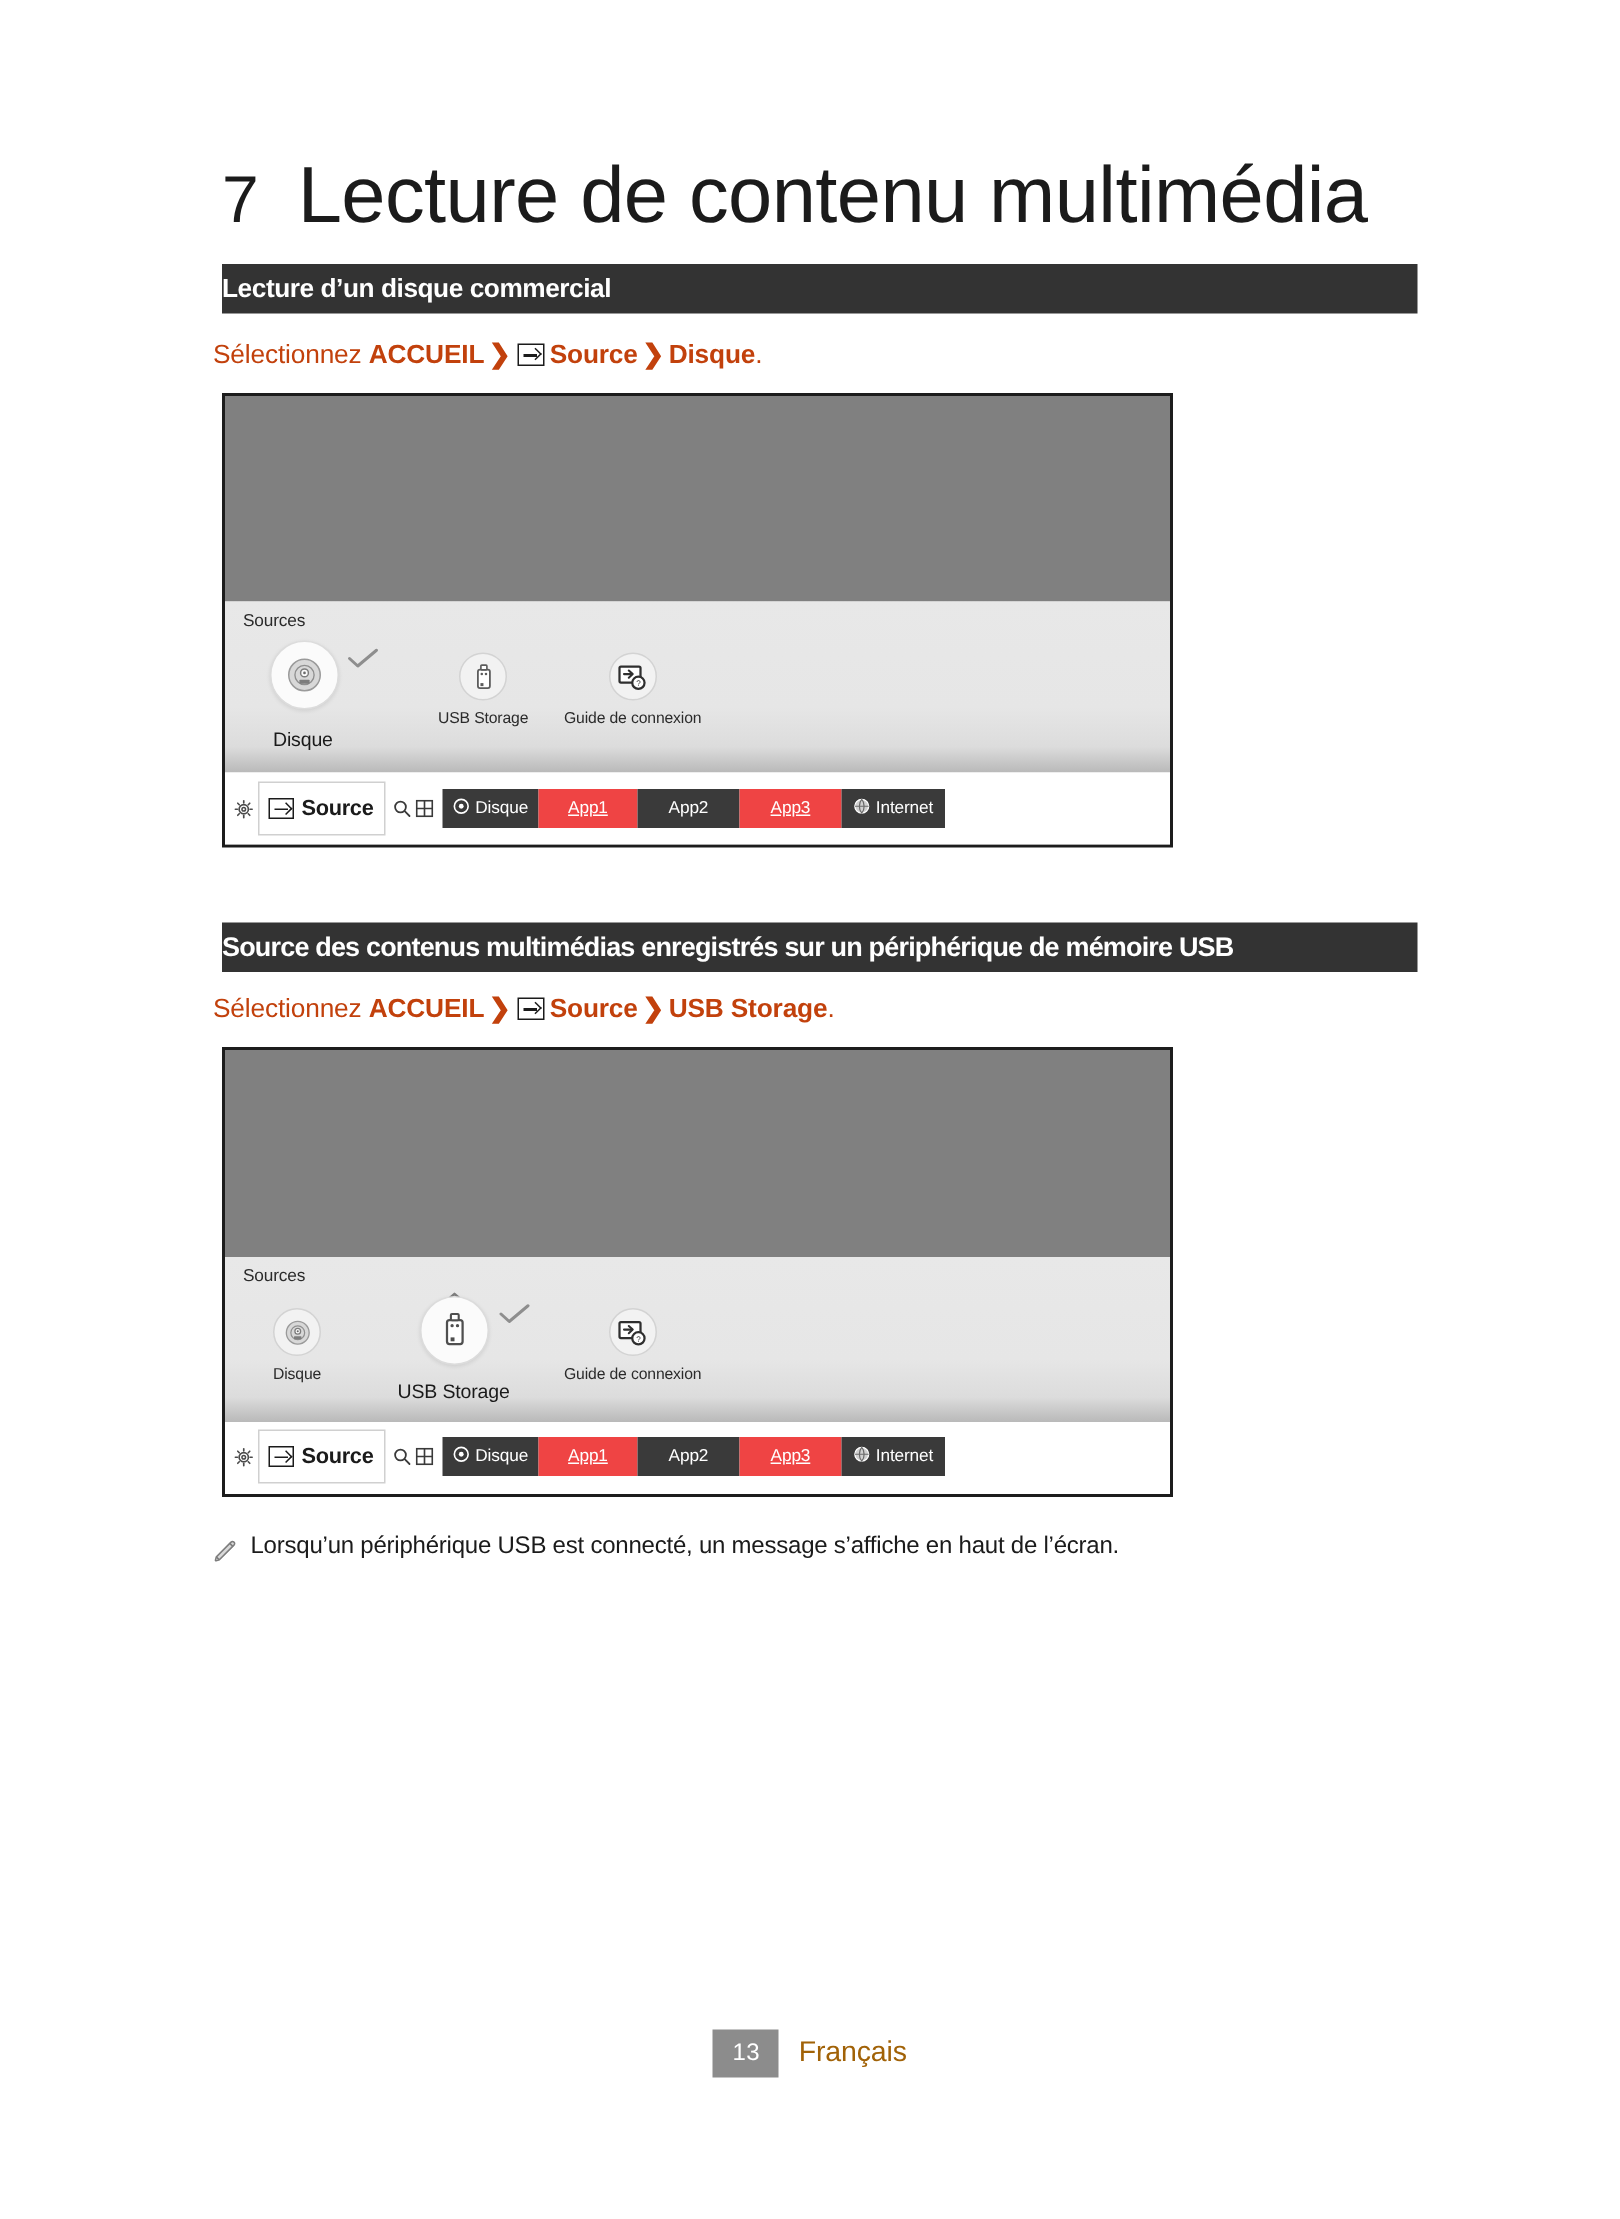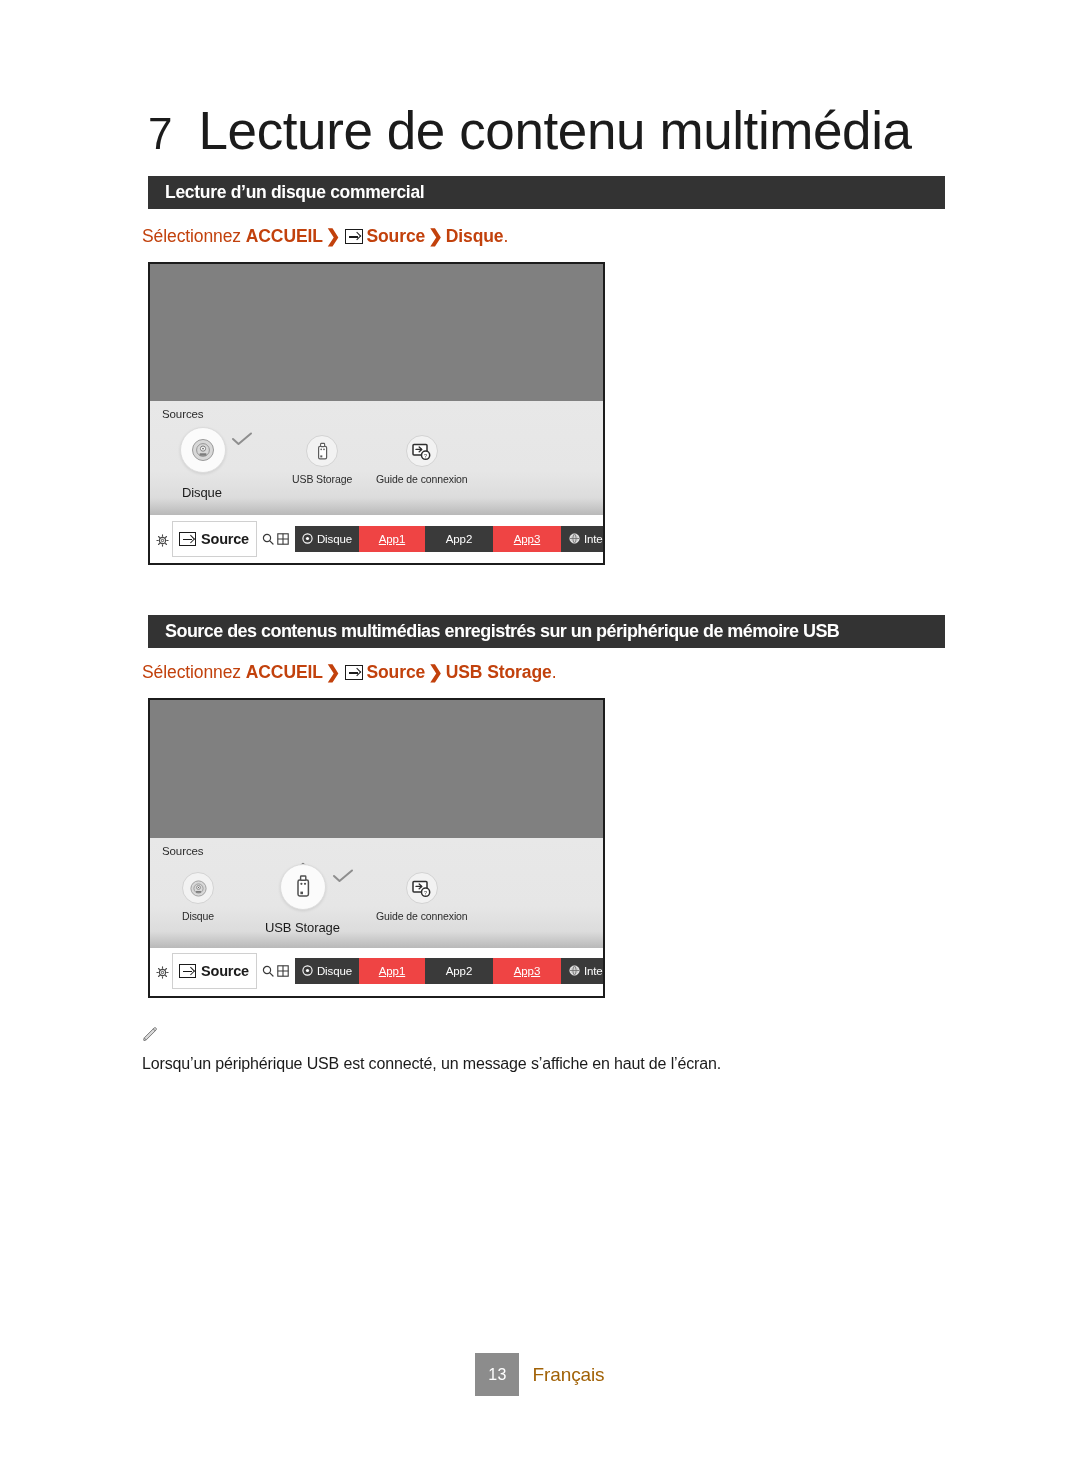--- a/index.html
+++ b/index.html
@@ -48,21 +48,20 @@
   
   .section-bar {
     position: absolute;
     left: 148px;
     width: 797px;
     height: 33px;
     background: #333333;
     display: flex;
     align-items: center;
     box-sizing: border-box;
-    padding-left: 17px;
   }
   .section-bar .label {
     color: #ffffff;
     font-size: 17.5px;
     font-weight: bold;
     letter-spacing: -0.3px;
     white-space: nowrap;
   }
   #bar-1 { top: 176px; }
   #bar-2 { top: 615px; }
@@ -106,21 +105,21 @@
     border-top: 1.6px solid #1b1b1b;
     border-right: 1.6px solid #1b1b1b;
     transform: rotate(45deg);
   }
   .chev { font-weight: bold; margin: 0 3px; }
 
   
   .tv {
     position: absolute;
     left: 148px;
-    width: 457px;
+    width: 634px;
     border: 2px solid #1c1c1c;
     box-sizing: border-box;
     background: #ffffff;
     overflow: hidden;
   }
   #tv-1 { top: 262px; height: 303px; }
   #tv-2 { top: 698px; height: 300px; }
 
   .tv-screen {
     background: #808080;
@@ -282,21 +281,20 @@
   .app-btn.light { background: #ef4444; text-decoration: underline; }
 
   
   .note {
     position: absolute;
     left: 142px;
     top: 1022px;
     display: flex;
     align-items: flex-start;
     gap: 8px;
-    flex-direction: column;
   }
   .note-text {
     font-size: 16px;
     color: #1b1b1b;
     letter-spacing: -0.15px;
     white-space: nowrap;
   }
 
   
   .footer {
@@ -307,21 +305,21 @@
     display: flex;
     justify-content: center;
     align-items: center;
     gap: 13px;
   }
   .page-num {
     background: #8c8c8c;
     color: #ffffff;
     font-size: 16px;
     width: 44px;
-    height: 43px;
+    height: 32px;
     display: flex;
     align-items: center;
     justify-content: center;
     letter-spacing: 0.2px;
   }
   .lang {
     font-size: 19px;
     color: #a16207;
     letter-spacing: -0.1px;
   }

